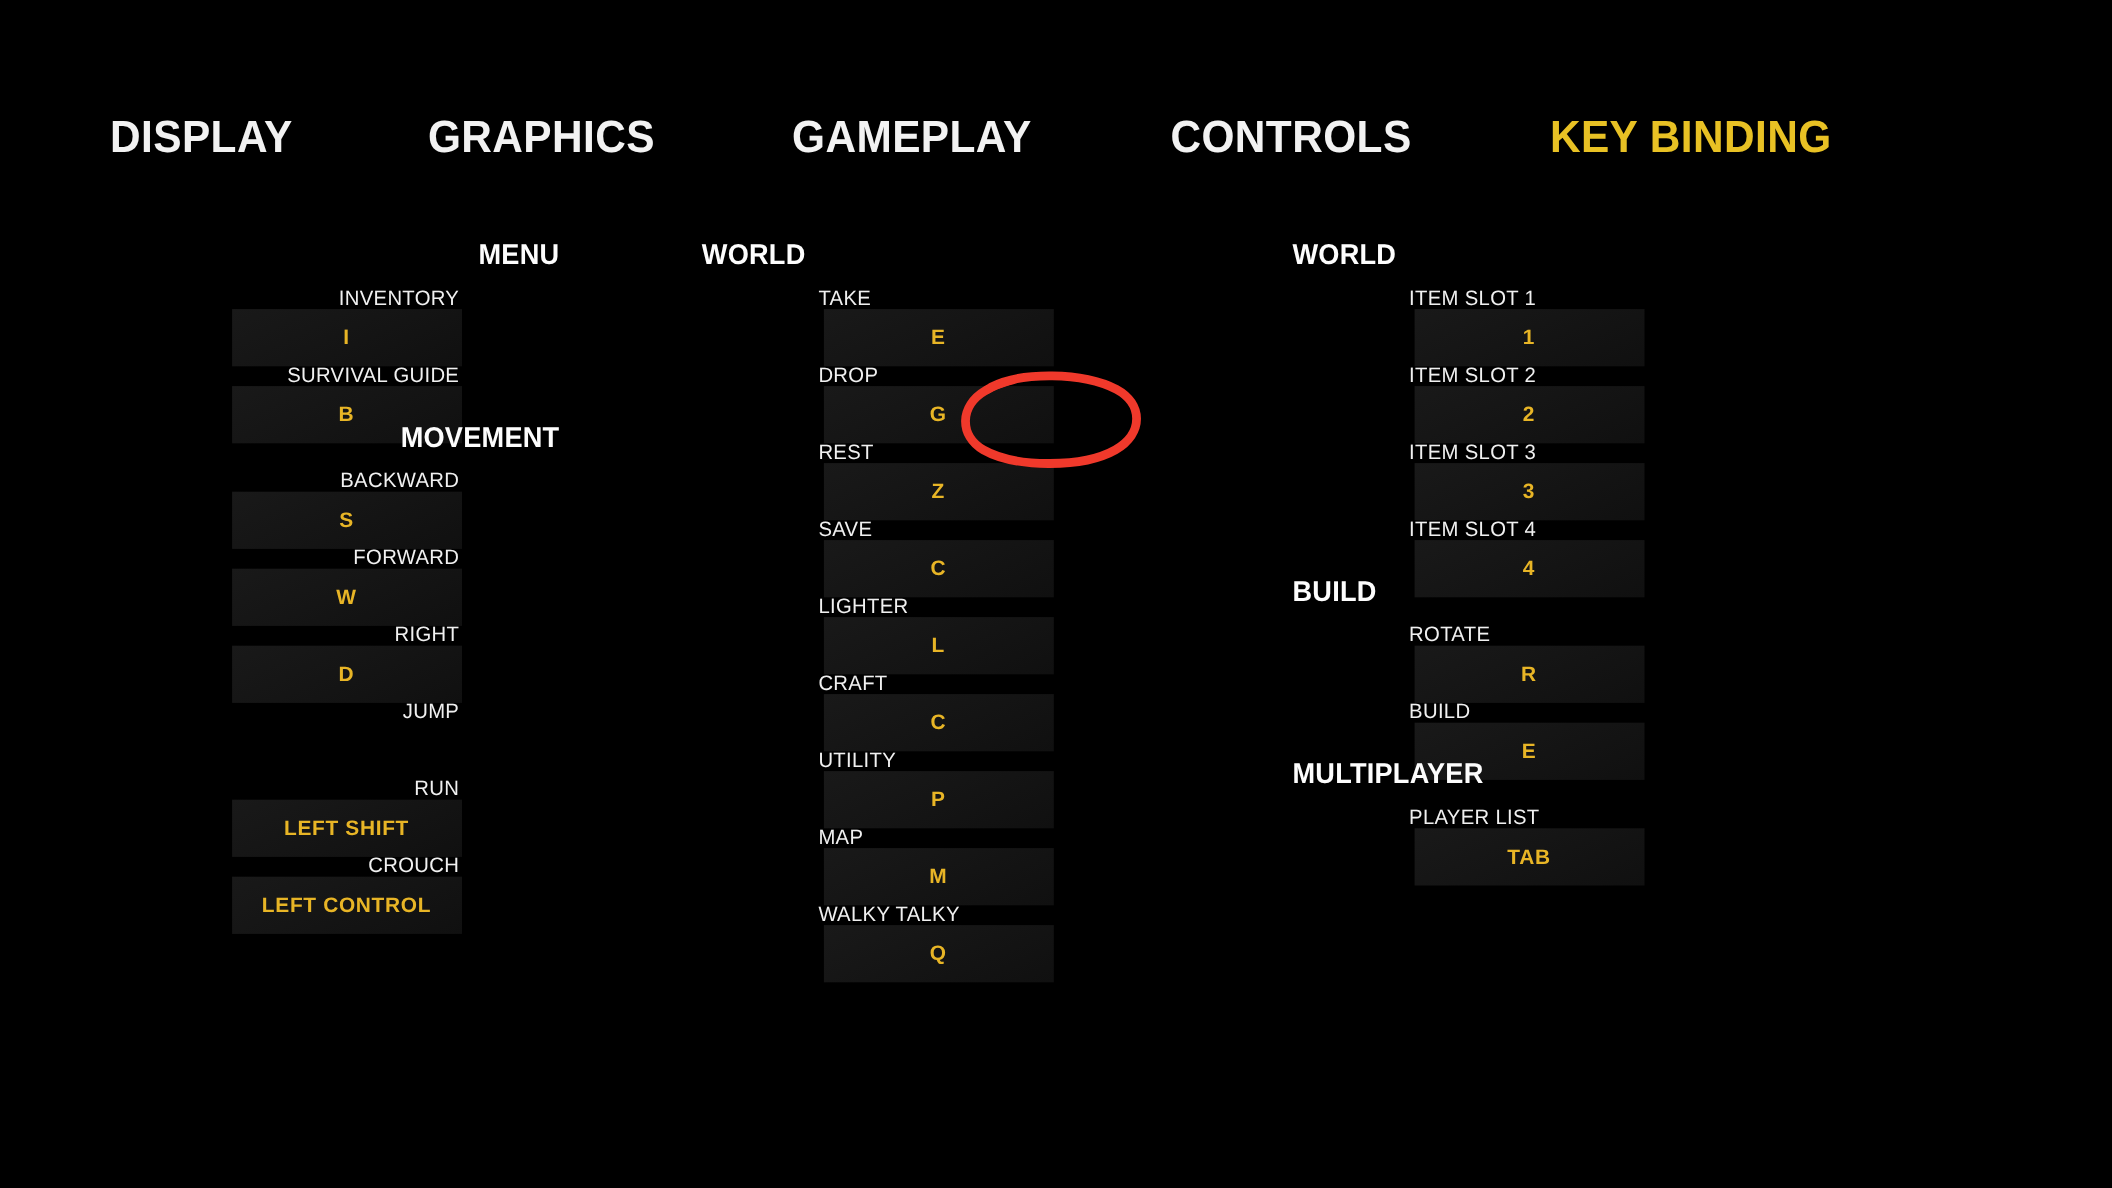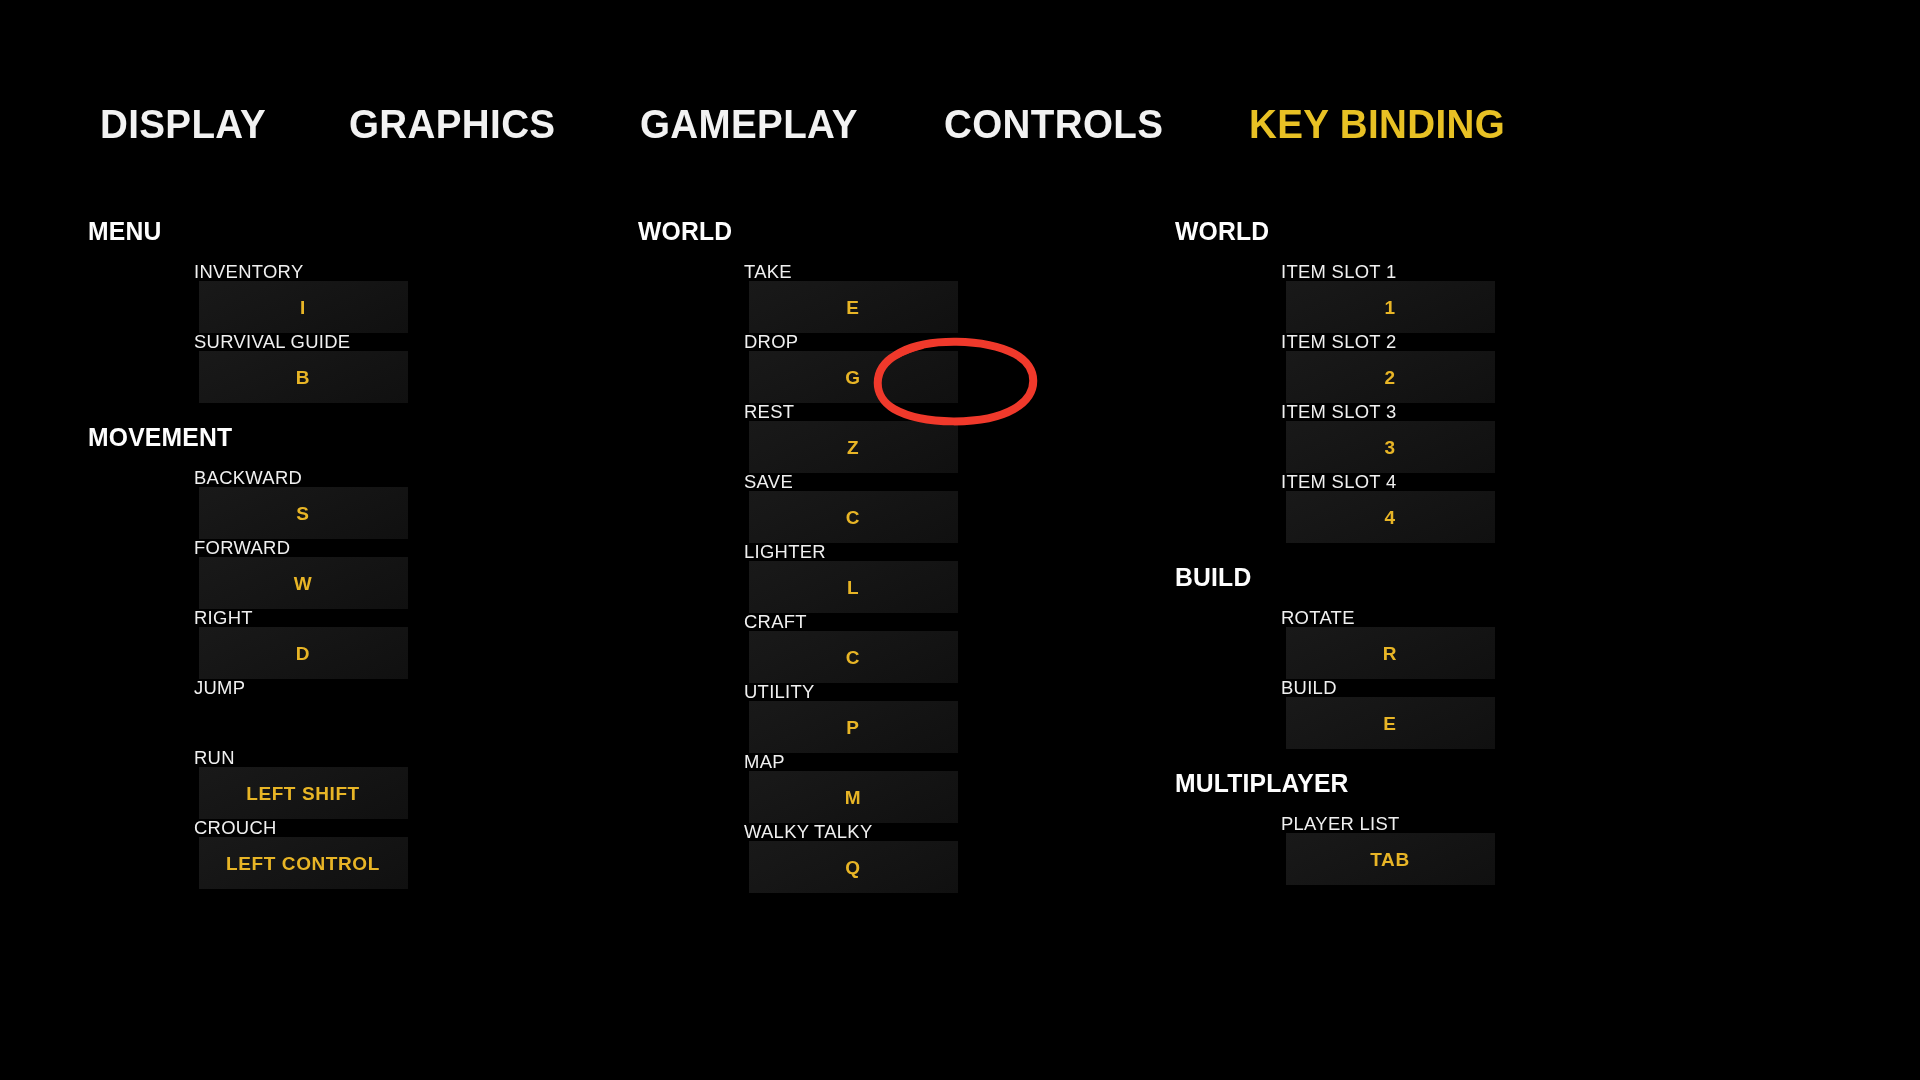--- a/index.html
+++ b/index.html
@@ -23,21 +23,21 @@
     background: #000000;
   }
 
   
   #tabbar {
     position: absolute;
     left: 100px;
     top: 104px;
     display: flex;
     align-items: baseline;
-    gap: 72px;
+    gap: 112px;
     white-space: nowrap;
   }
   .tab {
     font-family: "Liberation Sans", sans-serif;
     font-size: 41px;
     font-weight: bold;
     letter-spacing: 0.4px;
     color: #f2f2f2;
     line-height: 1;
     text-transform: uppercase;
@@ -53,21 +53,21 @@
   #columns {
     position: absolute;
     left: 0;
     top: 218px;
     width: 1920px;
   }
   .column {
     position: absolute;
     top: 0;
   }
-  #col-0 { left: 88px;  width: 430px; }
+  #col-0 { left: 100px;  width: 430px; text-align: right; }
   #col-1 { left: 638px;  width: 430px; }
   #col-2 { left: 1175px; width: 430px; }
 
   .section { margin: 0; }
 
   .section-title {
     font-size: 26px;
     font-weight: bold;
     color: #fdfdfd;
     letter-spacing: 0.2px;
@@ -116,21 +116,21 @@
     font-size: 19px;
     font-weight: bold;
     color: #e8b526;
     letter-spacing: 0.6px;
     text-transform: uppercase;
     line-height: 1;
     white-space: nowrap;
   }
 
   
-  .section + .section { margin-top: 40px; }
+  .section + .section { }
 
   
   #annotation {
     position: absolute;
     left: 866px;
     top: 336px;
     width: 180px;
     height: 92px;
     pointer-events: none;
   }

